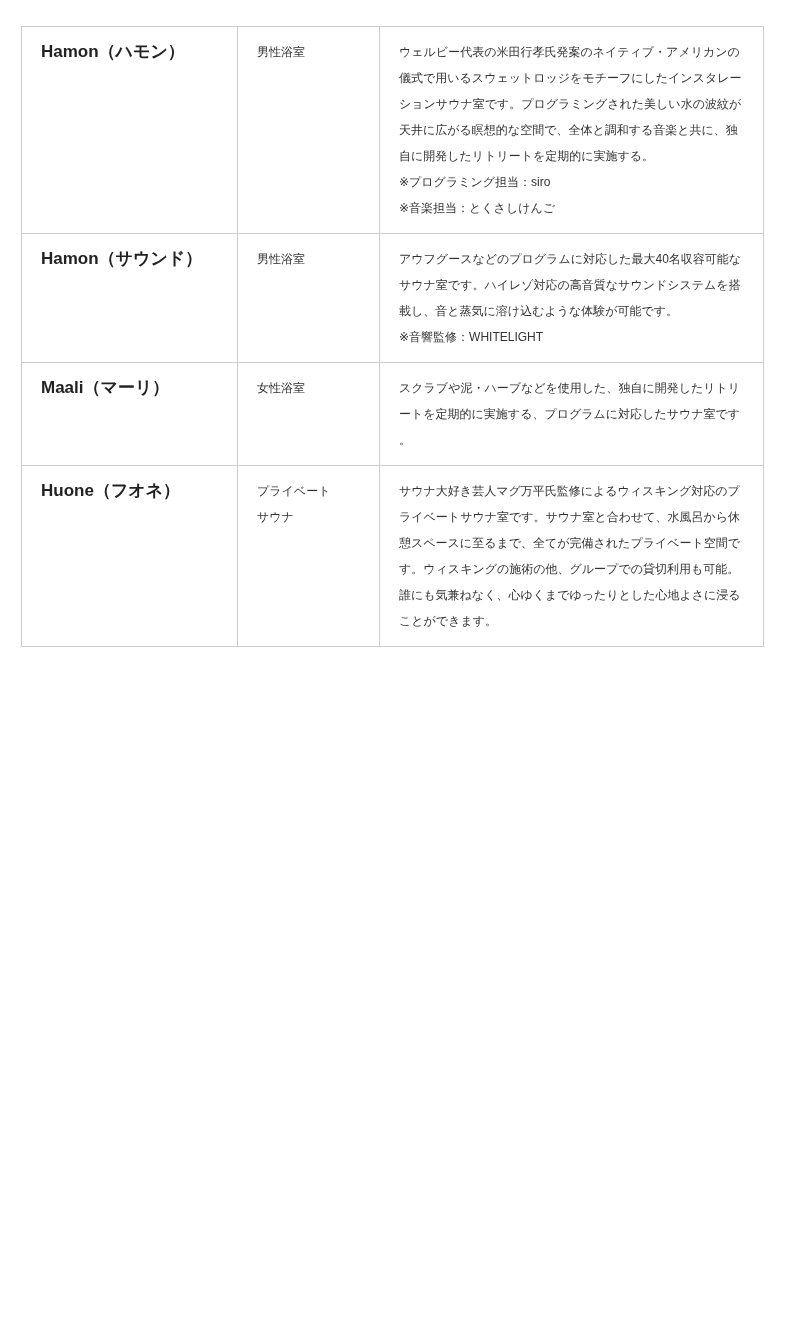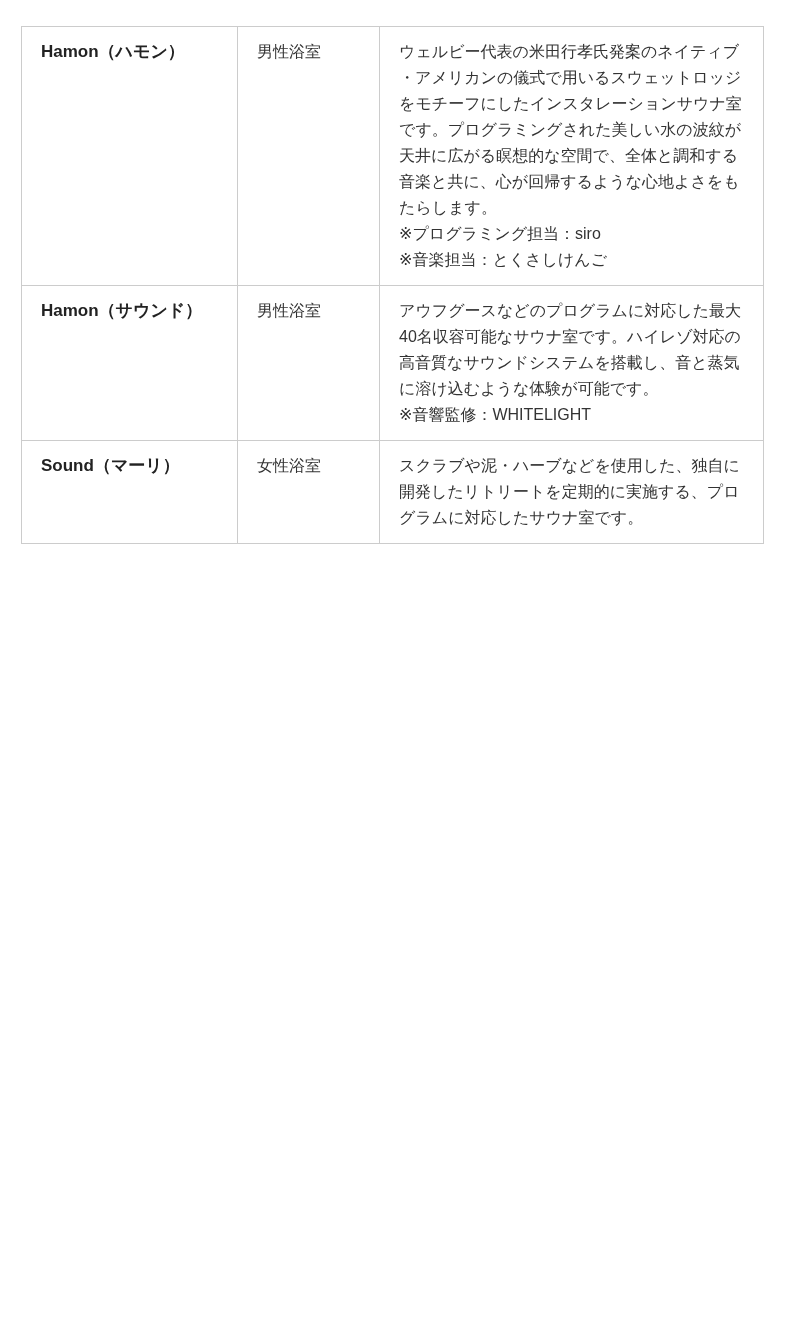--- a/index.html
+++ b/index.html
@@ -18,21 +18,21 @@
     background: #ffffff;
   }
   col.c-name { width: 216px; }
   col.c-bath { width: 142px; }
   col.c-desc { width: 384px; }
   td {
     border: 1px solid #cccccc;
     vertical-align: top;
     padding: 12px 19px;
     color: #333333;
-    font-size: 16px;
+    font-size: 12px;
     line-height: 26px;
     white-space: pre-line;
     line-break: anywhere;
     overflow-wrap: break-word;
     word-break: break-word;
   }
   td.name-cell {
     font-weight: bold;
     font-size: 17px;
     color: #222222;
@@ -44,29 +44,35 @@
 <table class="sauna-table">
   <colgroup>
     <col class="c-name">
     <col class="c-bath">
     <col class="c-desc">
   </colgroup>
   <tbody>
     <tr>
       <td class="name-cell">Hamon（ハモン）</td>
       <td class="bath-cell">男性浴室</td>
-      <td class="desc-cell">ウェルビー代表の米田行孝氏発案のネイティブ・アメリカンの儀式で用いるスウェットロッジをモチーフにしたインスタレーションサウナ室です。プログラミングされた美しい水の波紋が天井に広がる瞑想的な空間で、全体と調和する音楽と共に、心が回帰するような心地よさをもたらします。
+      <td class="desc-cell">ウェルビー代表の米田行孝氏発案のネイティブ・アメリカンの儀式で用いるスウェットロッジをモチーフにしたインスタレーションサウナ室です。プログラミングされた美しい水の波紋が天井に広がる瞑想的な空間で、全体と調和する音楽と共に、独自に開発したリトリートを定期的に実施する。
 ※プログラミング担当：siro
 ※音楽担当：とくさしけんご</td>
     </tr>
     <tr>
       <td class="name-cell">Hamon（サウンド）</td>
       <td class="bath-cell">男性浴室</td>
       <td class="desc-cell">アウフグースなどのプログラムに対応した最大40名収容可能なサウナ室です。ハイレゾ対応の高音質なサウンドシステムを搭載し、音と蒸気に溶け込むような体験が可能です。
 ※音響監修：WHITELIGHT</td>
     </tr>
     <tr>
-      <td class="name-cell">Sound（マーリ）</td>
+      <td class="name-cell">Maali（マーリ）</td>
       <td class="bath-cell">女性浴室</td>
       <td class="desc-cell">スクラブや泥・ハーブなどを使用した、独自に開発したリトリートを定期的に実施する、プログラムに対応したサウナ室です。</td>
+    </tr>
+    <tr>
+      <td class="name-cell">Huone（フオネ）</td>
+      <td class="bath-cell">プライベート
+サウナ</td>
+      <td class="desc-cell">サウナ大好き芸人マグ万平氏監修によるウィスキング対応のプライベートサウナ室です。サウナ室と合わせて、水風呂から休憩スペースに至るまで、全てが完備されたプライベート空間です。ウィスキングの施術の他、グループでの貸切利用も可能。誰にも気兼ねなく、心ゆくまでゆったりとした心地よさに浸ることができます。</td>
     </tr>
   </tbody>
 </table>
 
 </body></html>

